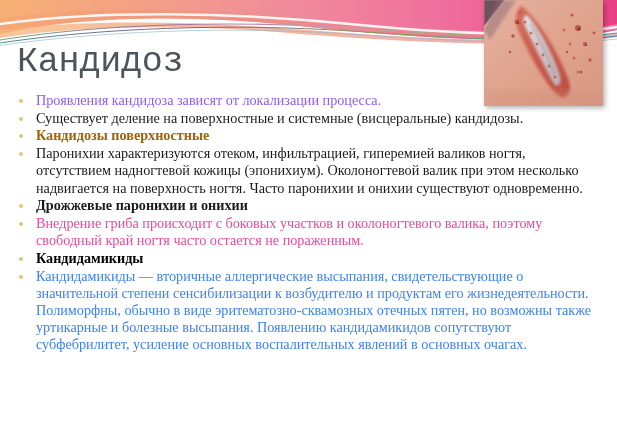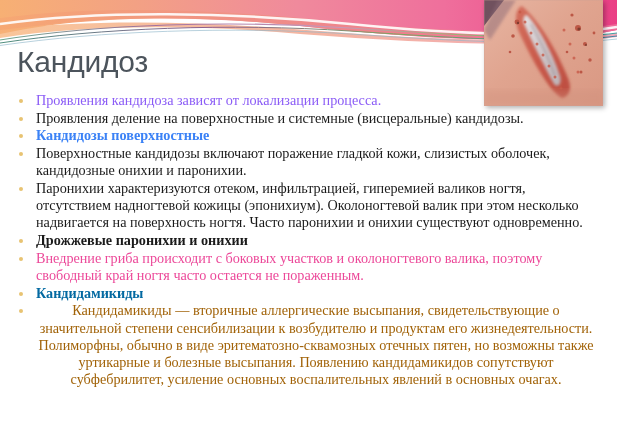--- a/index.html
+++ b/index.html
@@ -42,22 +42,22 @@
     box-shadow: 2px 2px 5px rgba(0,0,0,0.30);
     background: #d9a79a;
   }
   .photo-frame svg { display: block; }
 
   
   .slide-title {
     position: absolute;
     left: 17px;
     top: 42px;
-    font-family: Liberation Sans, sans-serif;
-    font-size: 30px;
+    font-family: Liberation Mono, monospace;
+    font-size: 35px;
     line-height: 40px;
     font-weight: 400;
     color: #4c545c;
     letter-spacing: -0.2px;
     white-space: nowrap;
   }
 
   
   .body-list {
     position: absolute;
@@ -232,45 +232,41 @@
 
   <div class="slide-title" style="color: rgb(76, 84, 92);">Кандидоз</div>
 
   <ul class="body-list" id="body-list">
       <li class="bullet-row" style="color: #8b5cf6;">
         <span class="dot" style="background: rgb(232, 195, 114);"></span>
         <span class="txt w-short">Проявления кандидоза зависят от локализации процесса.</span>
       </li>
       <li class="bullet-row" style="color: rgb(26, 26, 26);">
         <span class="dot" style="background: rgb(232, 195, 114);"></span>
-        <span class="txt w-medium">Проявления деление на поверхностные и системные (висцеральные) кандидозы.</span>
-      </li>
-      <li class="bullet-row heading" style="color: #3b82f6;">
+        <span class="txt w-medium">Существует деление на поверхностные и системные (висцеральные) кандидозы.</span>
+      </li>
+      <li class="bullet-row heading" style="color: #a16207;">
         <span class="dot" style="background: rgb(232, 195, 114);"></span>
         <span class="txt w-short">Кандидозы поверхностные</span>
       </li>
       <li class="bullet-row" style="color: rgb(26, 26, 26);">
         <span class="dot" style="background: rgb(232, 195, 114);"></span>
-        <span class="txt w-long">Поверхностные кандидозы включают поражение гладкой кожи, слизистых оболочек, кандидозные онихии и паронихии.</span>
-      </li>
-      <li class="bullet-row" style="color: rgb(26, 26, 26);">
-        <span class="dot" style="background: rgb(232, 195, 114);"></span>
         <span class="txt w-long">Паронихии характеризуются отеком, инфильтрацией, гиперемией валиков ногтя, отсутствием надногтевой кожицы (эпонихиум). Околоногтевой валик при этом несколько надвигается на поверхность ногтя. Часто паронихии и онихии существуют одновременно.</span>
       </li>
       <li class="bullet-row heading" style="color: rgb(26, 26, 26);">
         <span class="dot" style="background: rgb(232, 195, 114);"></span>
         <span class="txt w-short">Дрожжевые паронихии и онихии</span>
       </li>
       <li class="bullet-row" style="color: #ec4899;">
         <span class="dot" style="background: rgb(232, 195, 114);"></span>
         <span class="txt w-long">Внедрение гриба происходит с боковых участков и околоногтевого валика, поэтому свободный край ногтя часто остается не пораженным.</span>
       </li>
-      <li class="bullet-row heading" style="color: #0369a1;">
+      <li class="bullet-row heading" style="color: #000000;">
         <span class="dot" style="background: rgb(232, 195, 114);"></span>
         <span class="txt w-short">Кандидамикиды</span>
       </li>
-      <li class="bullet-row" style="color: #a16207; text-align: center;">
+      <li class="bullet-row" style="color: #3b82f6;">
         <span class="dot" style="background: rgb(232, 195, 114);"></span>
         <span class="txt w-long">Кандидамикиды — вторичные аллергические высыпания, свидетельствующие о значительной степени сенсибилизации к возбудителю и продуктам его жизнедеятельности. Полиморфны, обычно в виде эритематозно-сквамозных отечных пятен, но возможны также уртикарные и болезные высыпания. Появлению кандидамикидов сопутствуют субфебрилитет, усиление основных воспалительных явлений в основных очагах.</span>
       </li>
     </ul>
 
 </div>
 
 </body></html>

